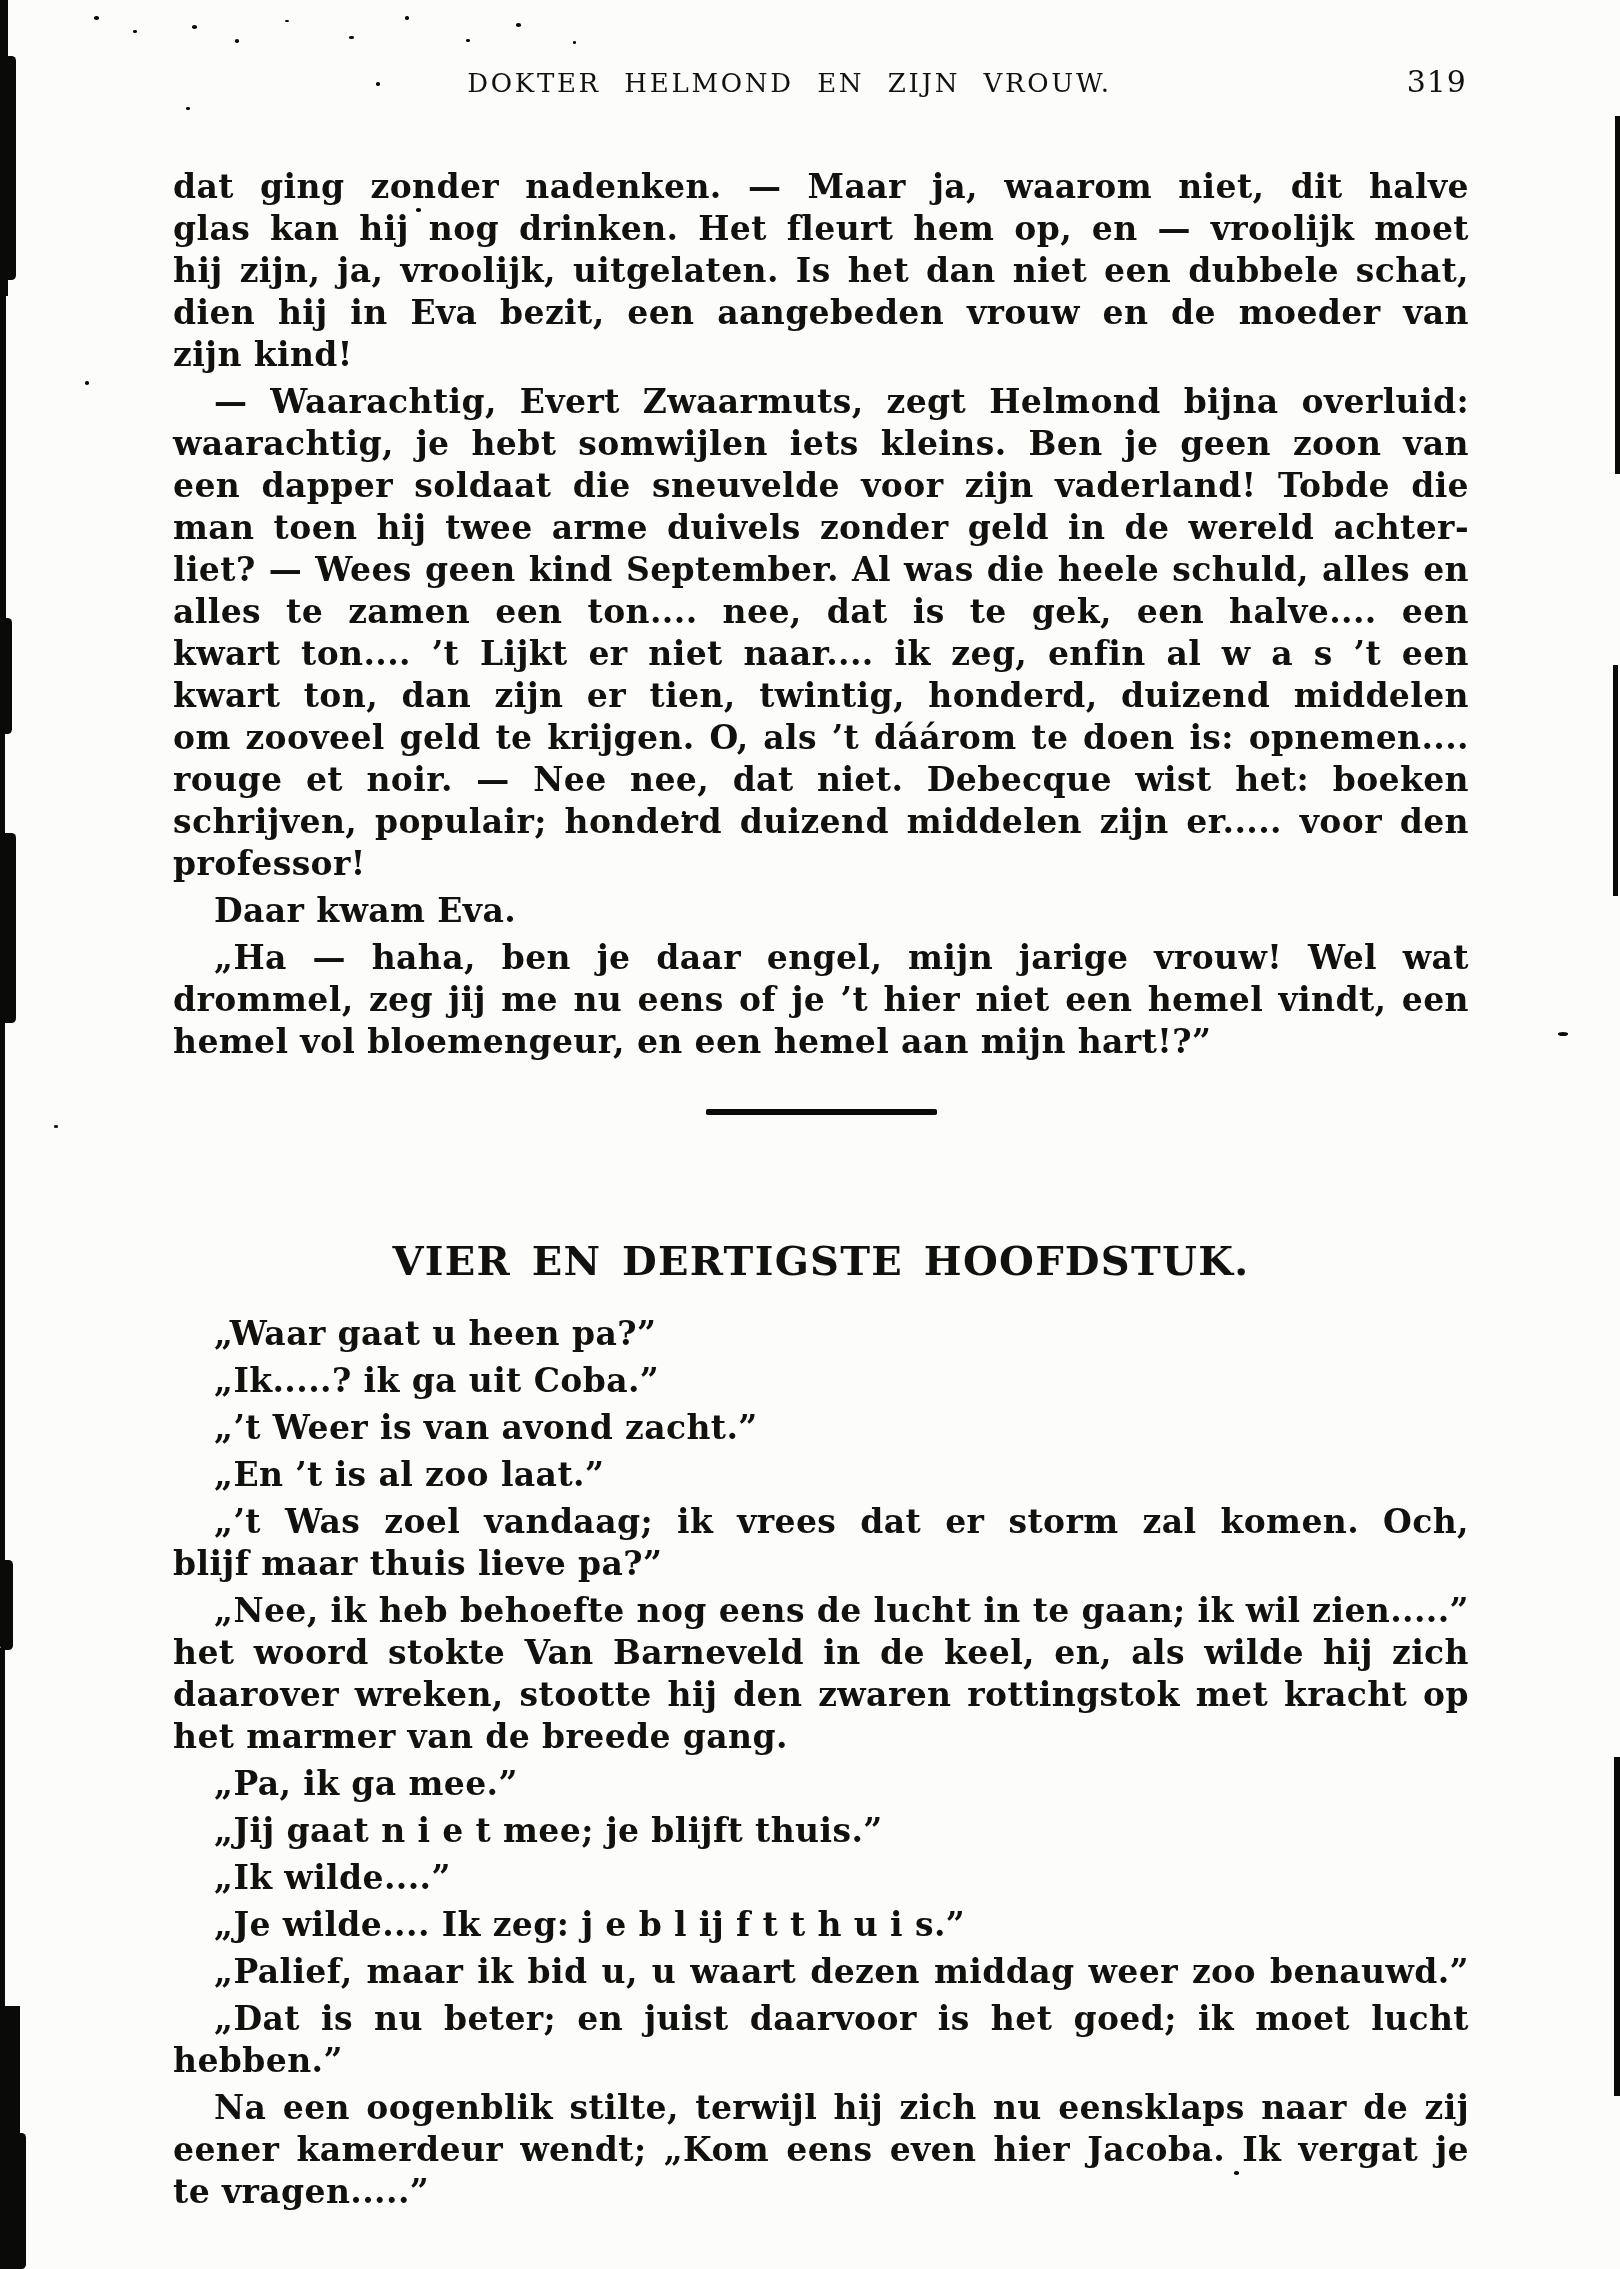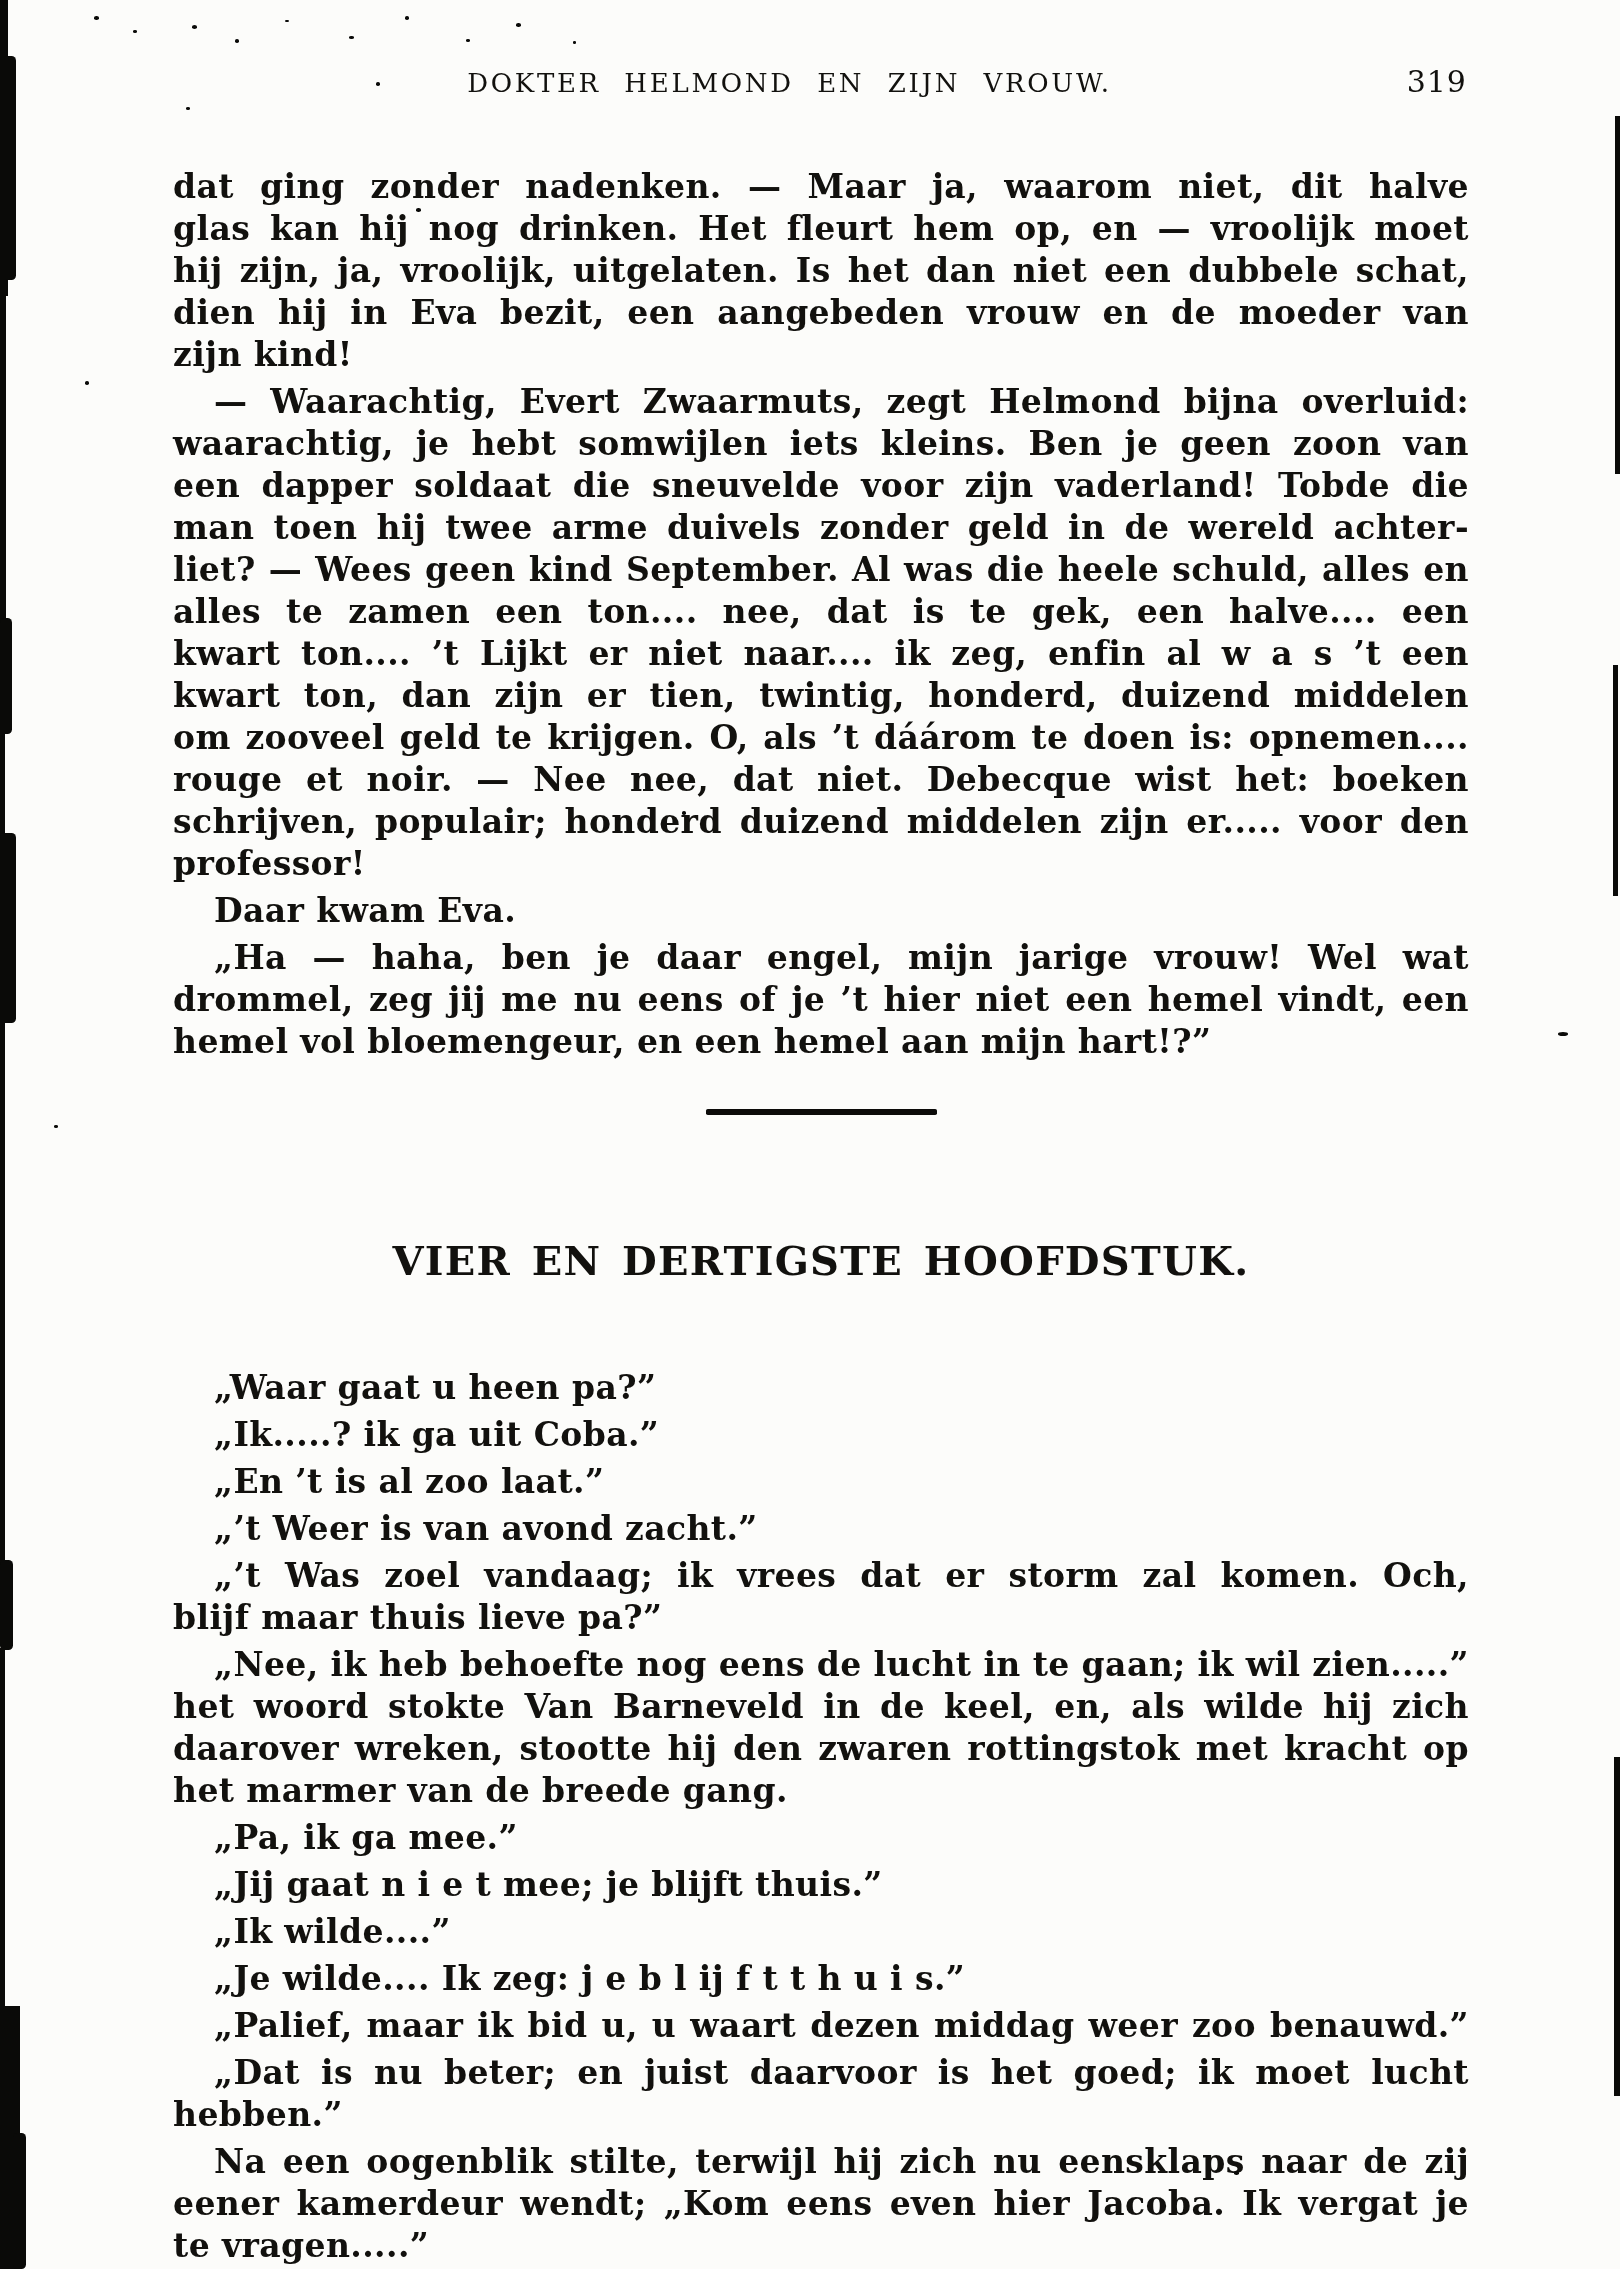--- a/index.html
+++ b/index.html
@@ -32,21 +32,21 @@
   }
   .para{margin:5px;}
   .line{min-height:42px;white-space:normal;}
   .line.j{text-align:justify;text-align-last:justify;}
   .para.indent .line:first-child{text-indent:41px;}
   .rule{
     width:231px;height:6.3px;background:#0c0b09;margin:46px auto 0;
     border-radius:1.8px;
   }
   .chapter-heading{
-    margin-top:121px;margin-bottom:81px;
+    margin-top:121px;margin-bottom:27px;
     text-align:center;
     font-size:40px;line-height:50px;font-weight:bold;letter-spacing:1.3px;word-spacing:5.4px;
   }
   
   .artifact{position:absolute;background:#0a0a08;}
   .artifact.blob{border-radius:4.5px;}
   .artifact.speck{border-radius:50%;}
 </style>
 </head>
 <body>
@@ -90,24 +90,24 @@
       </div>
       <div class="rule"></div>
       <div class="chapter-heading">VIER EN DERTIGSTE HOOFDSTUK.</div>
       <div class="para indent">
         <div class="line">„Waar gaat u heen pa?”</div>
       </div>
       <div class="para indent">
         <div class="line">„Ik.....? ik ga uit Coba.”</div>
       </div>
       <div class="para indent">
-        <div class="line">„En ’t is al zoo laat.”</div>
+        <div class="line">„’t Weer is van avond zacht.”</div>
       </div>
       <div class="para indent">
-        <div class="line">„’t Weer is van avond zacht.”</div>
+        <div class="line">„En ’t is al zoo laat.”</div>
       </div>
       <div class="para indent">
         <div class="line j">„’t Was zoel vandaag; ik vrees dat er storm zal komen. Och,</div>
         <div class="line">blijf maar thuis lieve pa?”</div>
       </div>
       <div class="para indent">
         <div class="line j">„Nee, ik heb behoefte nog eens de lucht in te gaan; ik wil zien.....”</div>
         <div class="line j">het woord stokte Van Barneveld in de keel, en, als wilde hij zich</div>
         <div class="line j">daarover wreken, stootte hij den zwaren rottingstok met kracht op</div>
         <div class="line">het marmer van de breede gang.</div>

